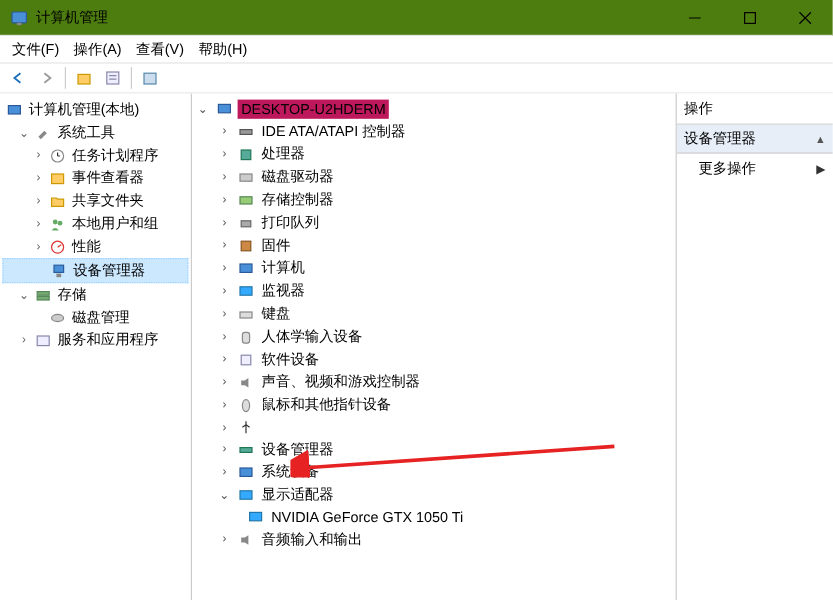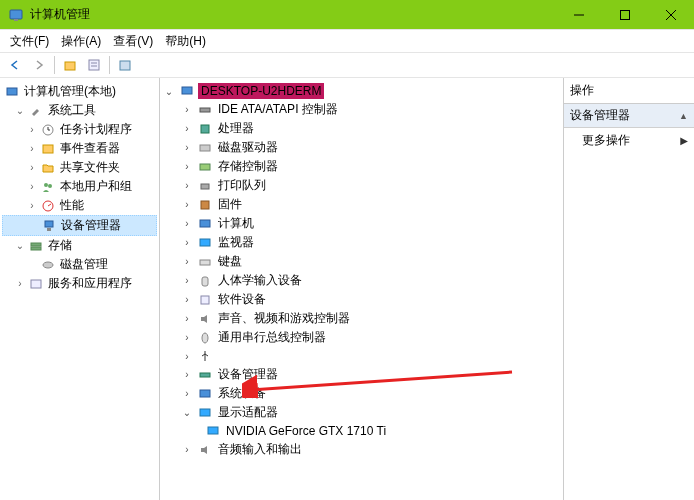--- a/index.html
+++ b/index.html
@@ -1,18 +1,18 @@
 <!DOCTYPE html>
 <html><head>
 <meta charset="utf-8">
 <style>
 * { margin: 0; padding: 0; box-sizing: border-box; font-family: "Microsoft YaHei", "Segoe UI", sans-serif; font-size: 12px; }
 body { background: #fff; width: 694px; height: 500px; overflow: hidden; position: relative; }
 
-.titlebar { height: 30px; display: flex; align-items: center; padding: 0 0 0 8px; background: #84cc16; border-bottom: 1px solid #e5e5e5; }
+.titlebar { height: 30px; display: flex; align-items: center; padding: 0 0 0 8px; background: #4d7c0f; border-bottom: 1px solid #e5e5e5; }
 .titlebar .app-icon { width: 16px; height: 16px; margin-right: 6px; }
 .titlebar .title { flex: 1; color: #000; }
 .titlebar .win-controls { display: flex; }
 .titlebar .win-btn { width: 46px; height: 30px; display: flex; align-items: center; justify-content: center; color: #000; }
 
 .menubar { height: 22px; display: flex; align-items: flex-end; padding: 0 4px; background: #fff; }
 .menubar .menu-item { padding: 2px 6px; cursor: default; }
 
 .toolbar { height: 26px; display: flex; align-items: center; padding: 0 4px; background: #fff; border-top: 1px solid #e5e5e5; border-bottom: 1px solid #e5e5e5; gap: 2px; }
 .toolbar .tb-btn { width: 22px; height: 22px; display: flex; align-items: center; justify-content: center; border: 1px solid transparent; }
@@ -348,21 +348,21 @@
         </span>
         <span class="dev-label">声音、视频和游戏控制器</span>
       </div>
     <div class="dev-node di-1">
         <span class="dev-expander">›</span>
         <span class="dev-icon">
           <svg width="14" height="14">
             <ellipse cx="7" cy="7" rx="3" ry="5" fill="#ddd" stroke="#888"></ellipse>
           </svg>
         </span>
-        <span class="dev-label">通用串行总线控制器</span>
+        <span class="dev-label">鼠标和其他指针设备</span>
       </div>
     <div class="dev-node di-1">
         <span class="dev-expander">›</span>
         <span class="dev-icon">
           <svg width="14" height="14">
             <path d="M7 2 L7 12 M7 5 L4 7 M7 5 L10 7" stroke="#333" fill="none"></path>
           </svg>
         </span>
       </div>
     <div class="dev-node di-1">
@@ -391,21 +391,21 @@
           </svg>
         </span>
         <span class="dev-label">显示适配器</span>
       </div>
     <div class="dev-node di-2">
         <span class="dev-icon">
           <svg width="14" height="14">
             <rect x="2" y="3" width="10" height="7" fill="#3af" stroke="#27a"></rect>
           </svg>
         </span>
-        <span class="dev-label">NVIDIA GeForce GTX 1710 Ti</span>
+        <span class="dev-label">NVIDIA GeForce GTX 1050 Ti</span>
       </div>
     <div class="dev-node di-1">
         <span class="dev-expander">›</span>
         <span class="dev-icon">
           <svg width="14" height="14">
             <path d="M3 5 L6 5 L9 3 L9 11 L6 9 L3 9 Z" fill="#888"></path>
           </svg>
         </span>
         <span class="dev-label">音频输入和输出</span>
       </div>

